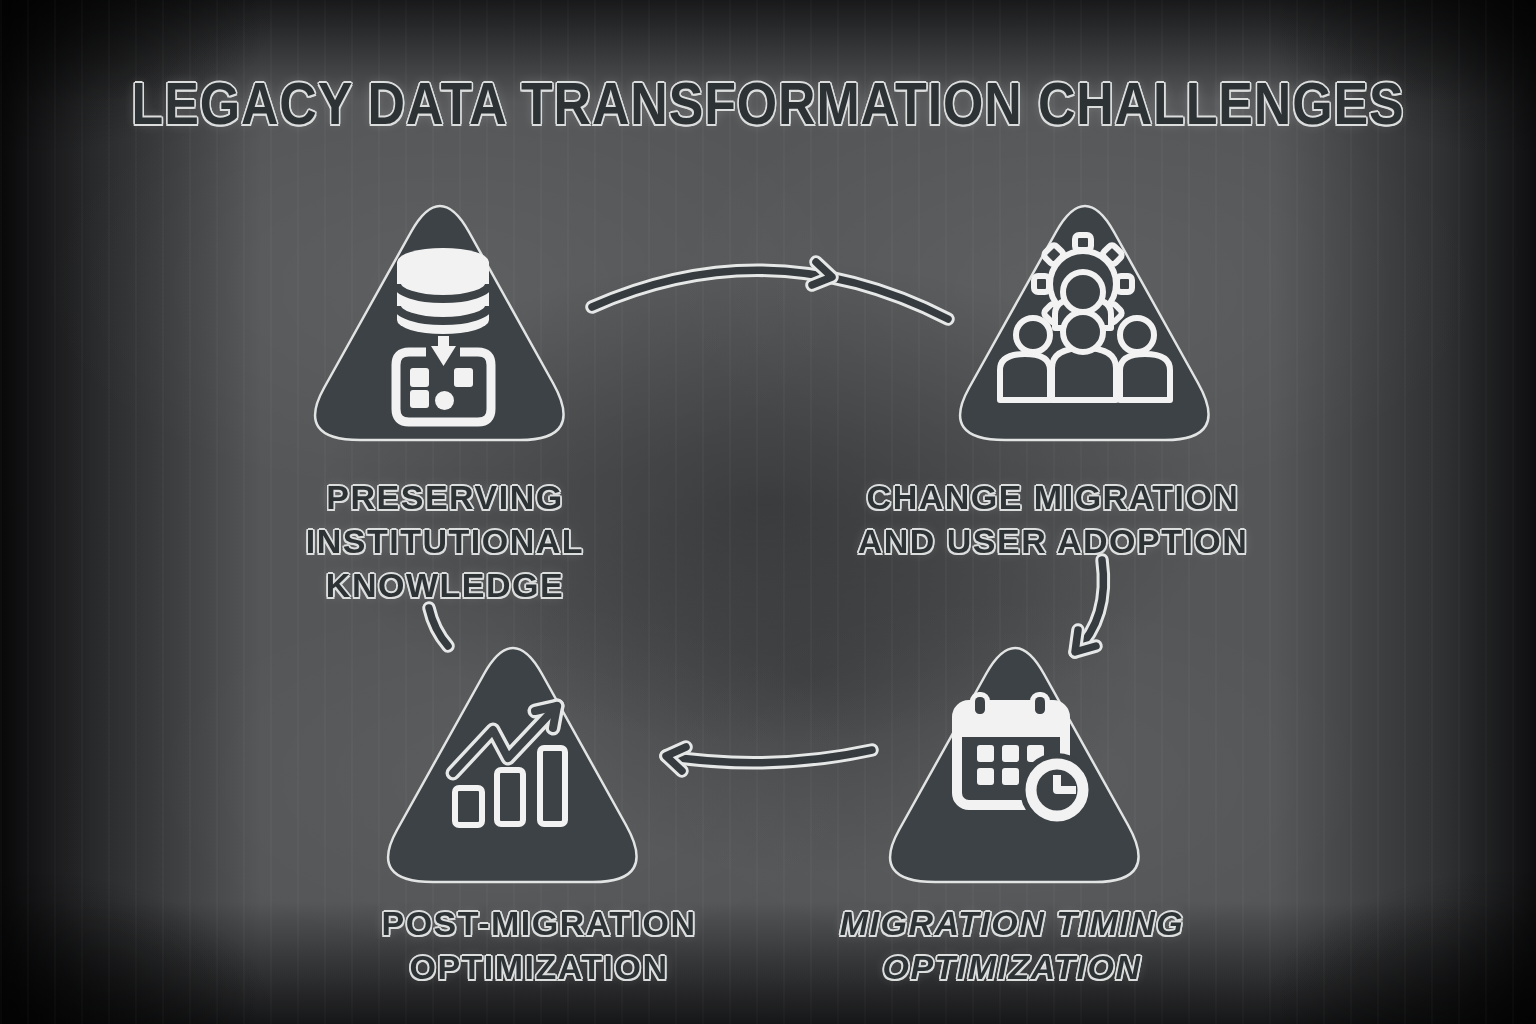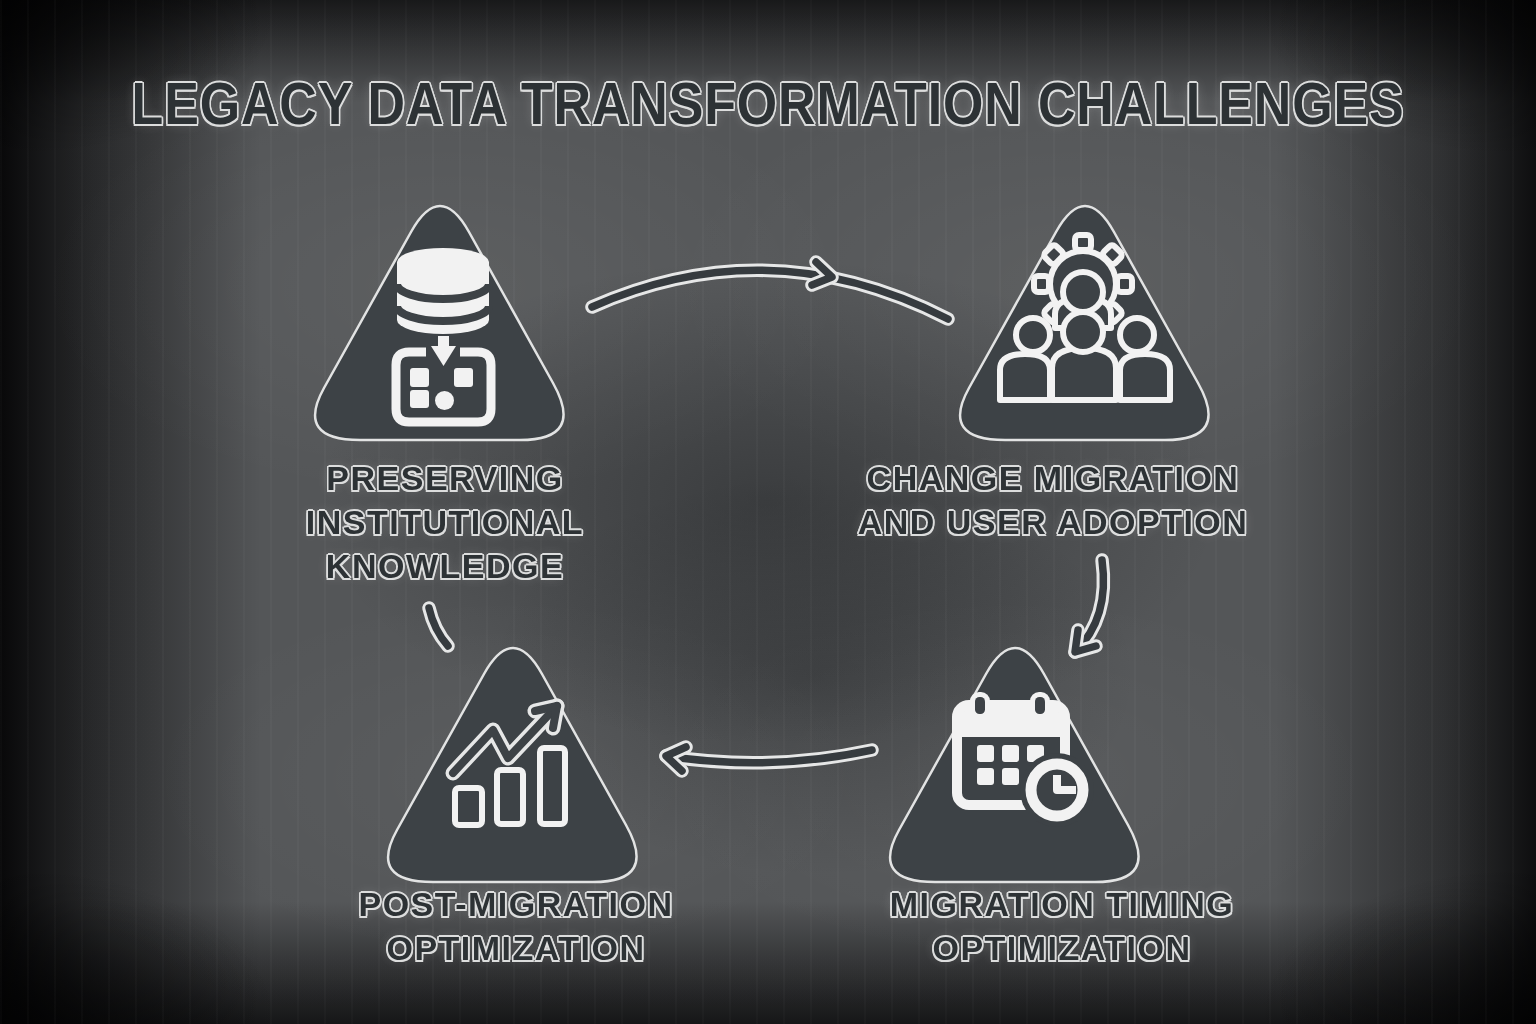--- a/index.html
+++ b/index.html
@@ -30,26 +30,26 @@
       -1.7px 0 0 #dcdddd, 1.7px 0 0 #dcdddd,
       0 -1.7px 0 #dcdddd, 0 1.7px 0 #dcdddd,
       0 0 12px rgba(250,250,250,0.20);
   }
   .title{
     position:absolute;top:70px;left:0;right:0;text-align:center;
     font-size:59px;letter-spacing:1px;transform:scaleX(0.88);
   }
   .node-label{
     position:absolute;transform:translateX(-50%);text-align:center;
-    font-size:34px;line-height:44px;letter-spacing:1.5px;white-space:pre-line;
+    font-size:34px;line-height:44px;letter-spacing:1.5px;white-space:pre-line;margin-top:19px;
   }
   .label-tl{left:445px;top:456px;}
   .label-tr{left:1053px;top:456px;}
-  .label-br{left:1062px;top:882px;}
-  .label-bl{left:516px;top:882px;}
+  .label-br{left:1012px;top:882px;font-style:italic;}
+  .label-bl{left:539px;top:882px;}
   svg.diagram{position:absolute;inset:0;}
   .tri{fill:#3d4246;stroke:#e2e3e3;stroke-width:2.5;}
   .iw{fill:#f2f2f2;}                               
   .icut{fill:none;stroke:#3d4246;}                 
   .ol{fill:#3d4246;stroke:#f2f2f2;stroke-width:6;stroke-linejoin:round;} 
   .frame{fill:none;stroke:#f2f2f2;}
   .arrow-under{fill:none;stroke:#e6e7e7;stroke-width:13.5;stroke-linecap:round;stroke-linejoin:round;}
   .arrow-over{fill:none;stroke:#363b3f;stroke-width:7.5;stroke-linecap:round;stroke-linejoin:round;}
   .trend-under{fill:none;stroke:#e6e7e7;stroke-width:15;stroke-linecap:round;stroke-linejoin:round;}
   .trend-over{fill:none;stroke:#3d4246;stroke-width:8;stroke-linecap:round;stroke-linejoin:round;}

